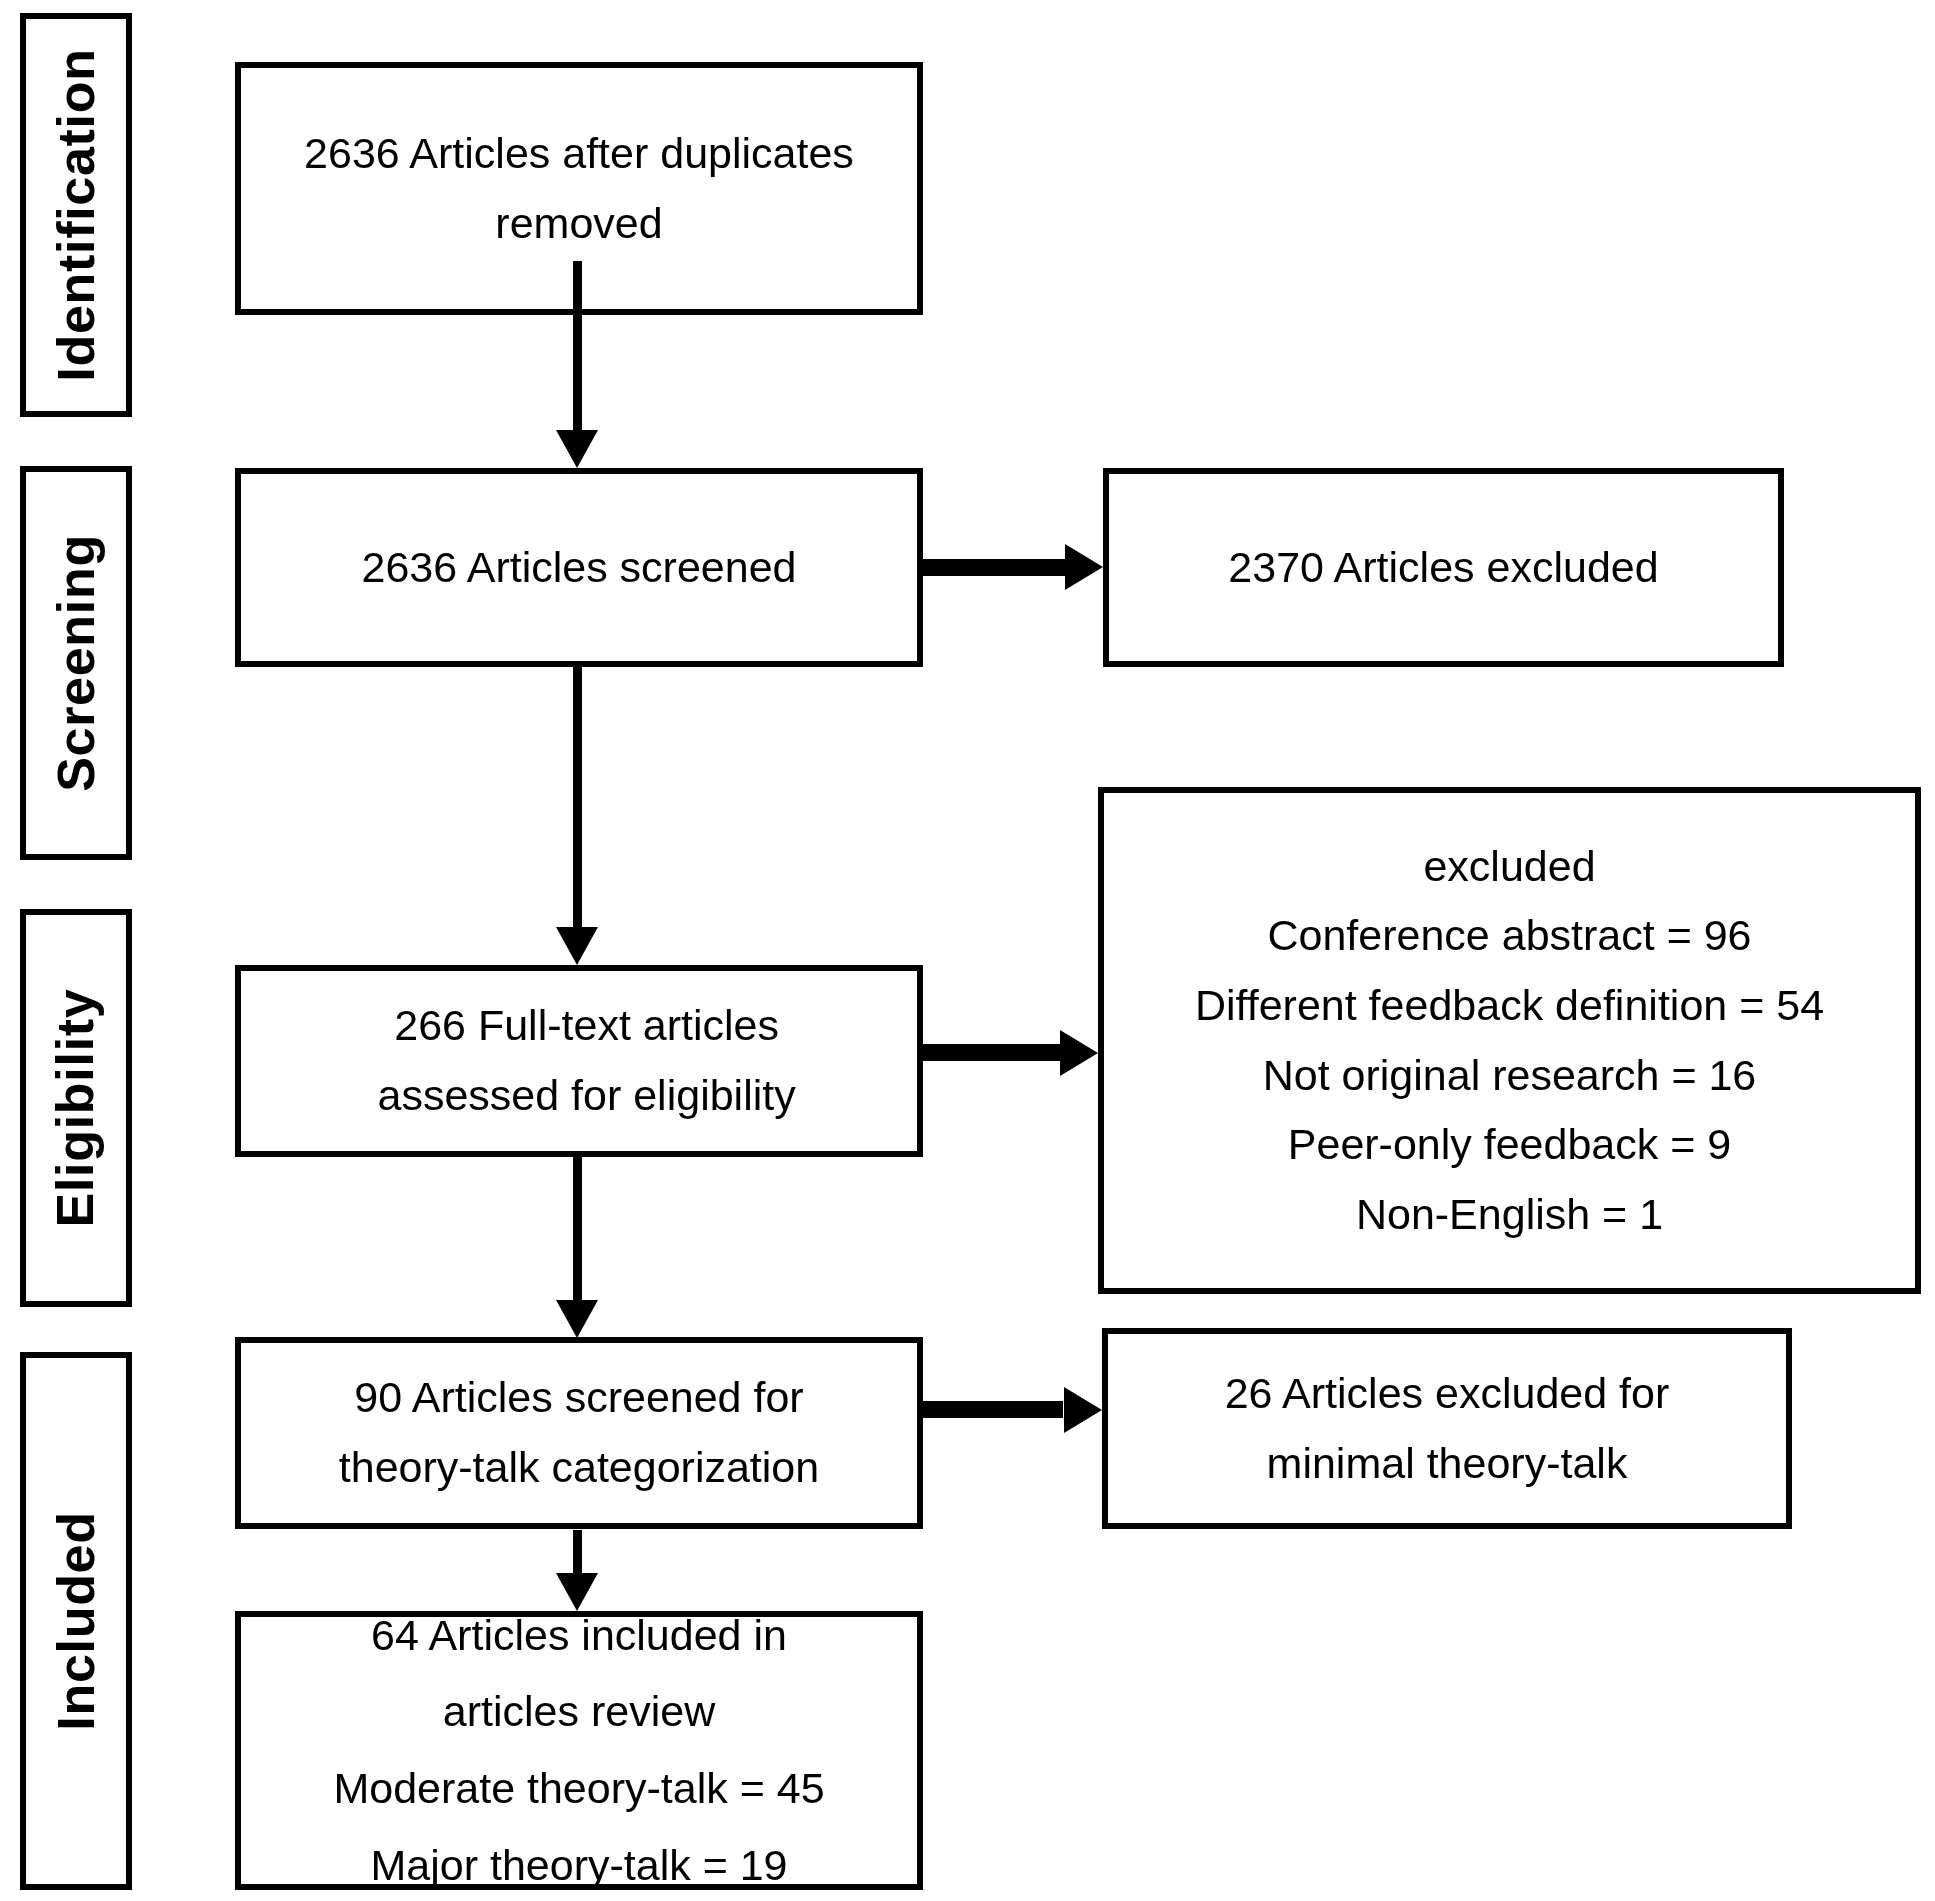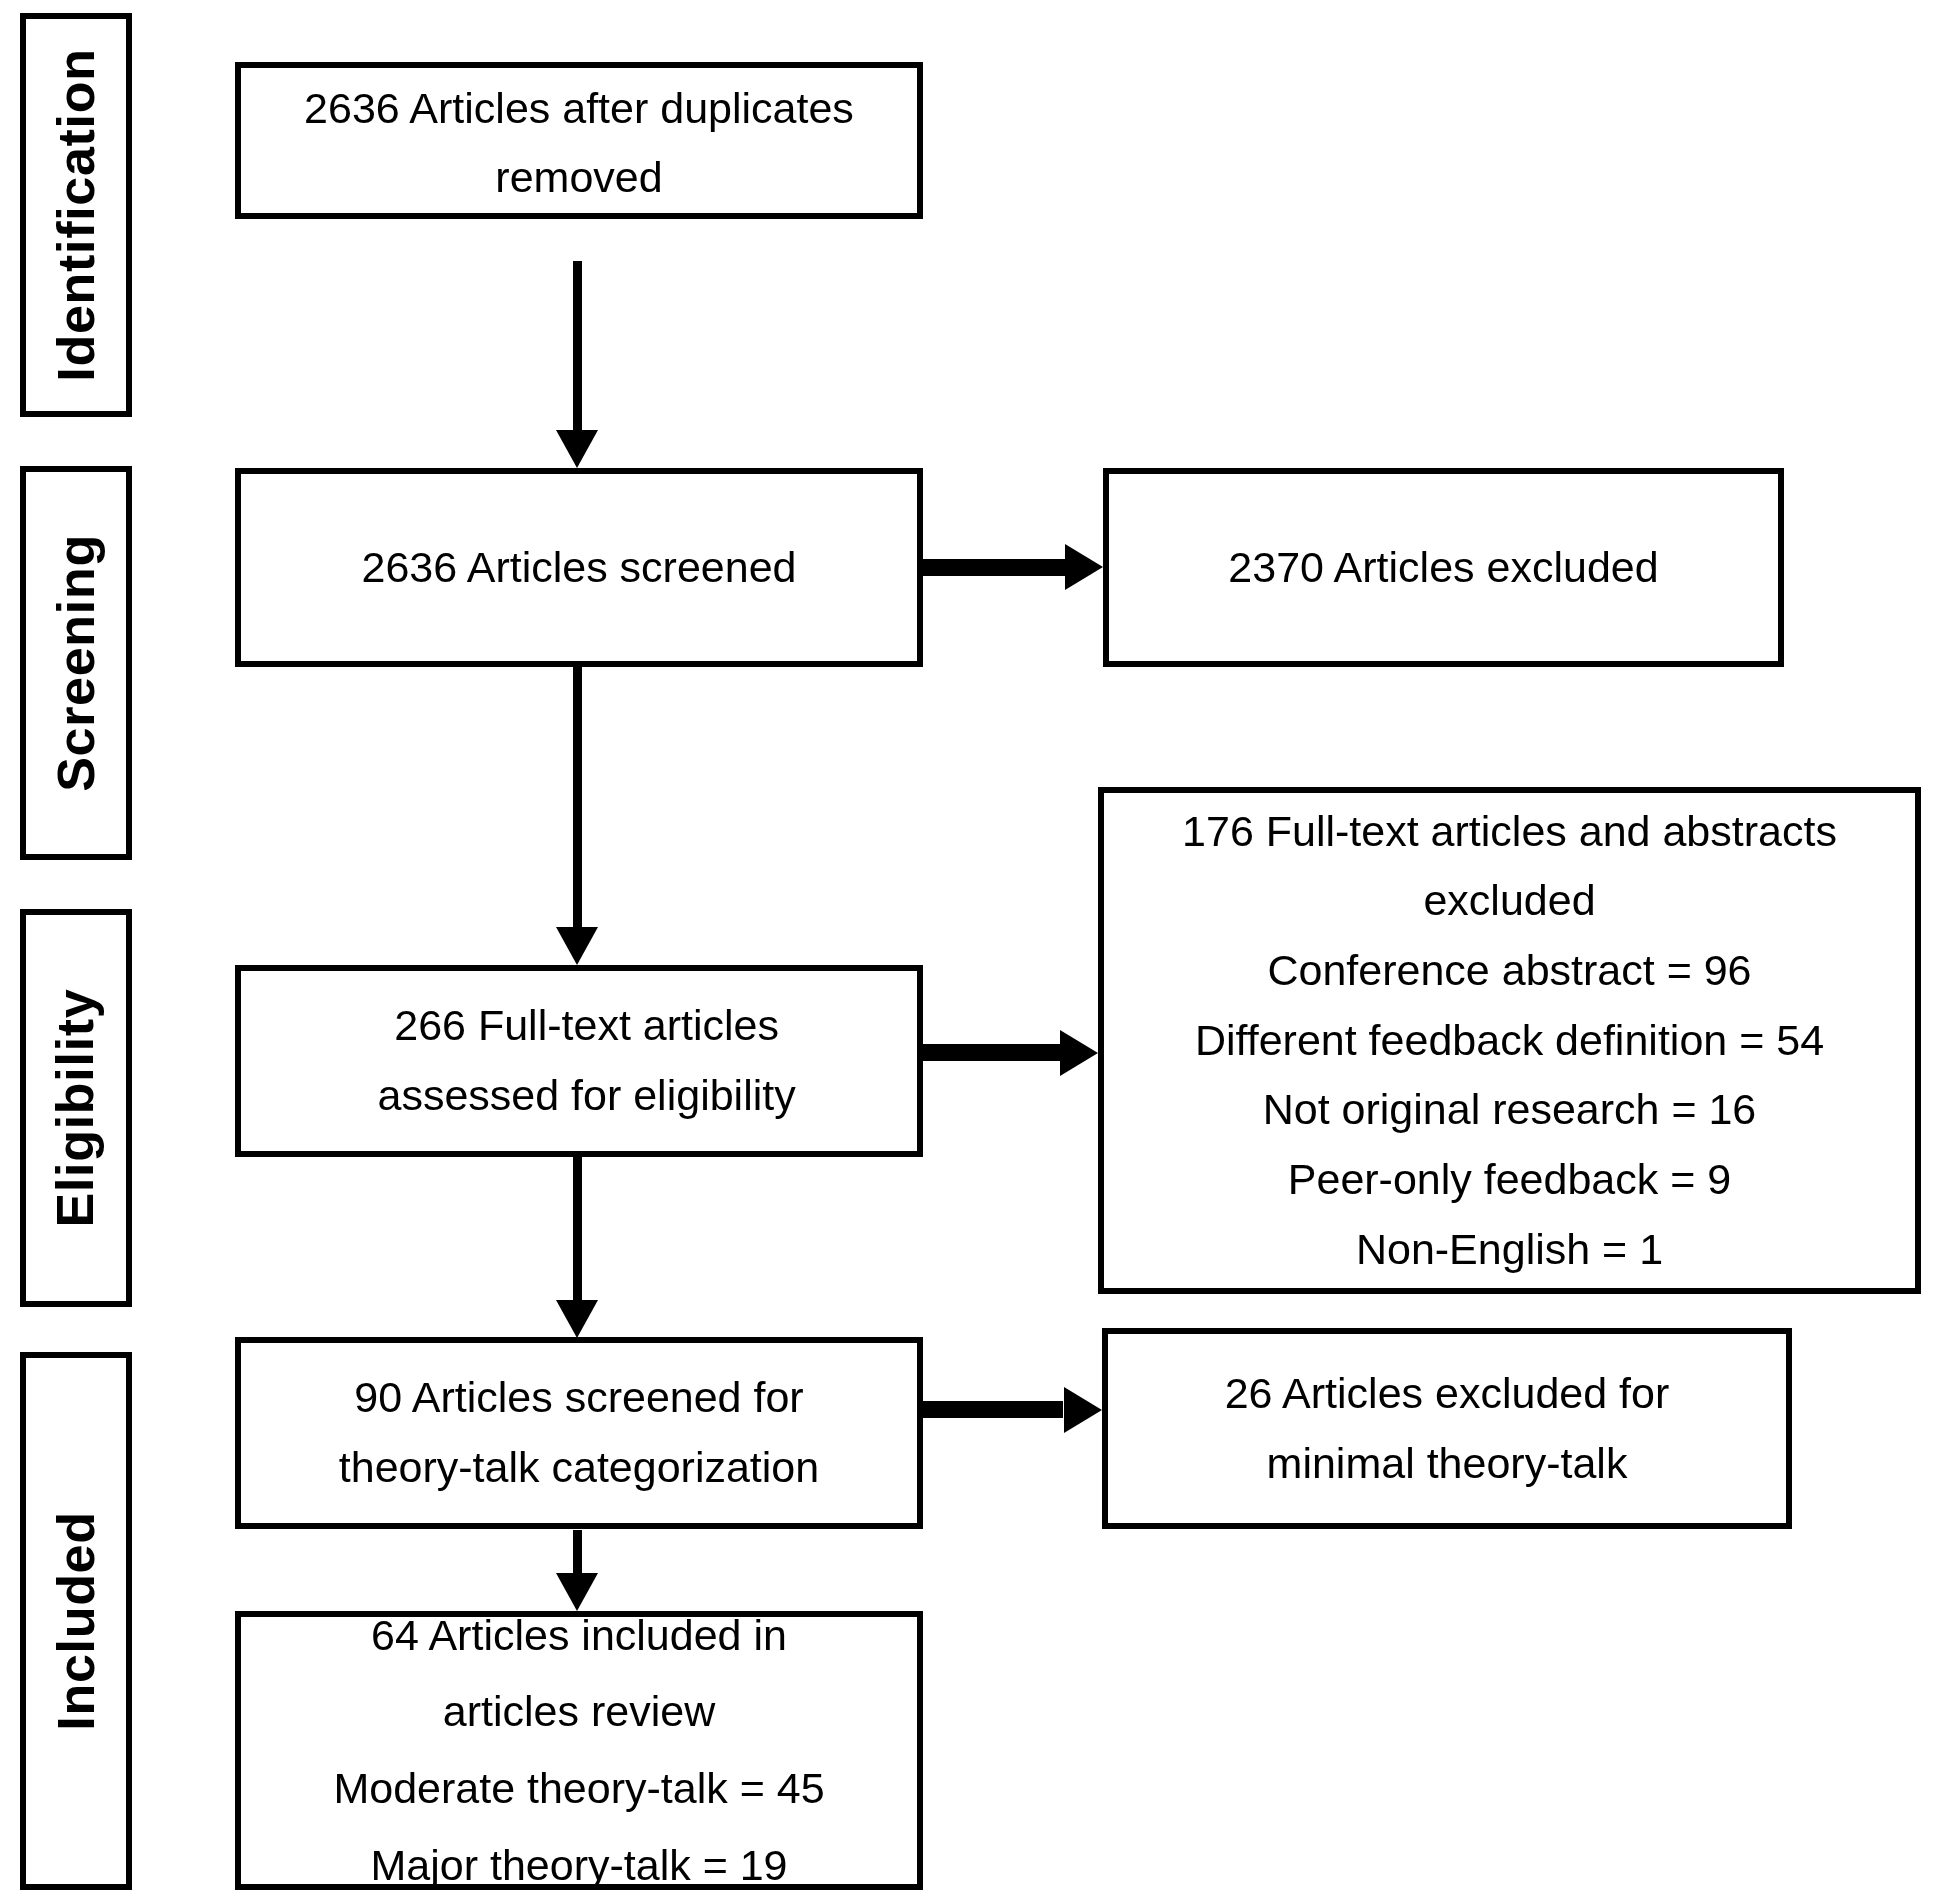--- a/index.html
+++ b/index.html
@@ -84,21 +84,21 @@
   <div class="stage" style="left:19.6px; top:466px; width:112px; height:394px;">
     <span class="stage-text">Screening</span>
   </div>
   <div class="stage" style="left:19.6px; top:909px; width:112px; height:398px;">
     <span class="stage-text">Eligibility</span>
   </div>
   <div class="stage" style="left:19.6px; top:1352px; width:112px; height:538px;">
     <span class="stage-text">Included</span>
   </div>
 
-  <div class="box" style="left:235px; top:62px; width:688px; height:157px;justify-content:flex-end;">
+  <div class="box" style="left:235px; top:62px; width:688px; height:253px;">
     <div class="line">2636 Articles after duplicates</div>
     <div class="line">removed</div>
   </div>
 
   <div class="box" style="left:235px; top:468px; width:688px; height:199px;">
     <div class="line">2636 Articles screened</div>
   </div>
 
   <div class="box" style="left:235px; top:965px; width:688px; height:192px;padding-left:23px;">
     <div class="line">266 Full-text articles</div>
@@ -115,21 +115,20 @@
     <div class="line">articles review</div>
     <div class="line">Moderate theory-talk = 45</div>
     <div class="line">Major theory-talk = 19</div>
   </div>
 
   <div class="box" style="left:1103px; top:468px; width:681px; height:199px;align-items:center;">
     <div class="line">2370 Articles excluded</div>
   </div>
 
   <div class="box" style="left:1098px; top:787px; width:823px; height:507px;">
-    <div class="line">176 Full-text articles and abstracts</div>
     <div class="line">excluded</div>
     <div class="line">Conference abstract = 96</div>
     <div class="line">Different feedback definition = 54</div>
     <div class="line">Not original research = 16</div>
     <div class="line">Peer-only feedback = 9</div>
     <div class="line">Non-English = 1</div>
   </div>
 
   <div class="box" style="left:1102px; top:1328px; width:690px; height:201px;">
     <div class="line">26 Articles excluded for</div>

